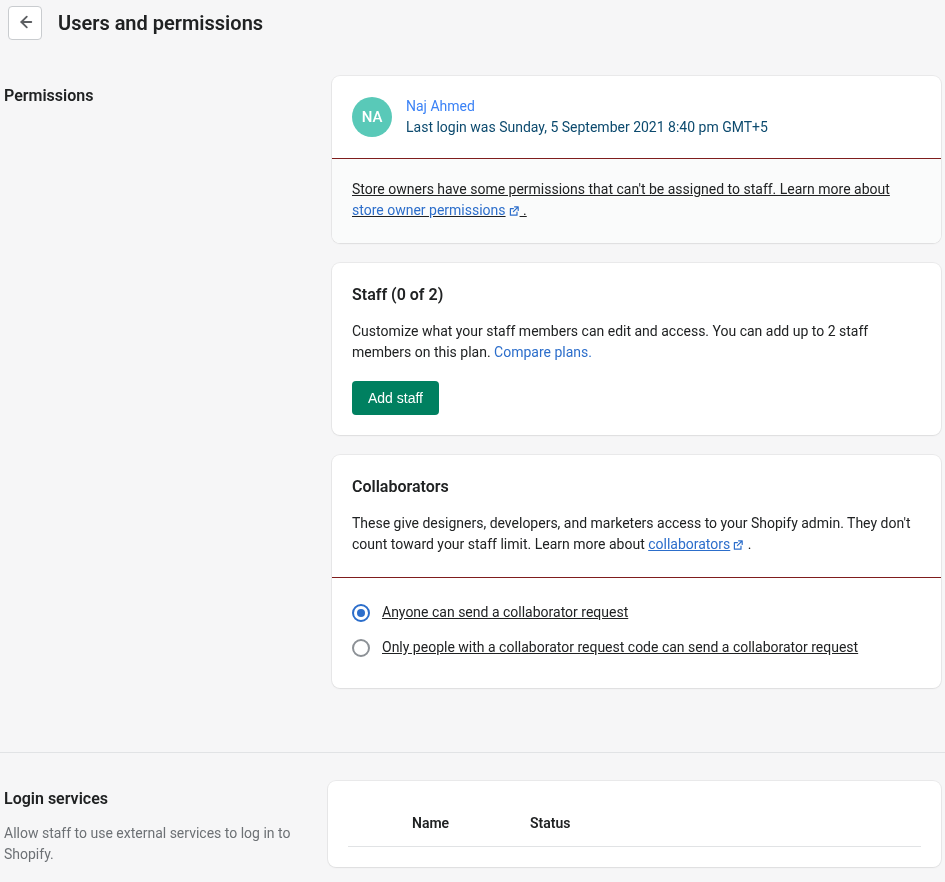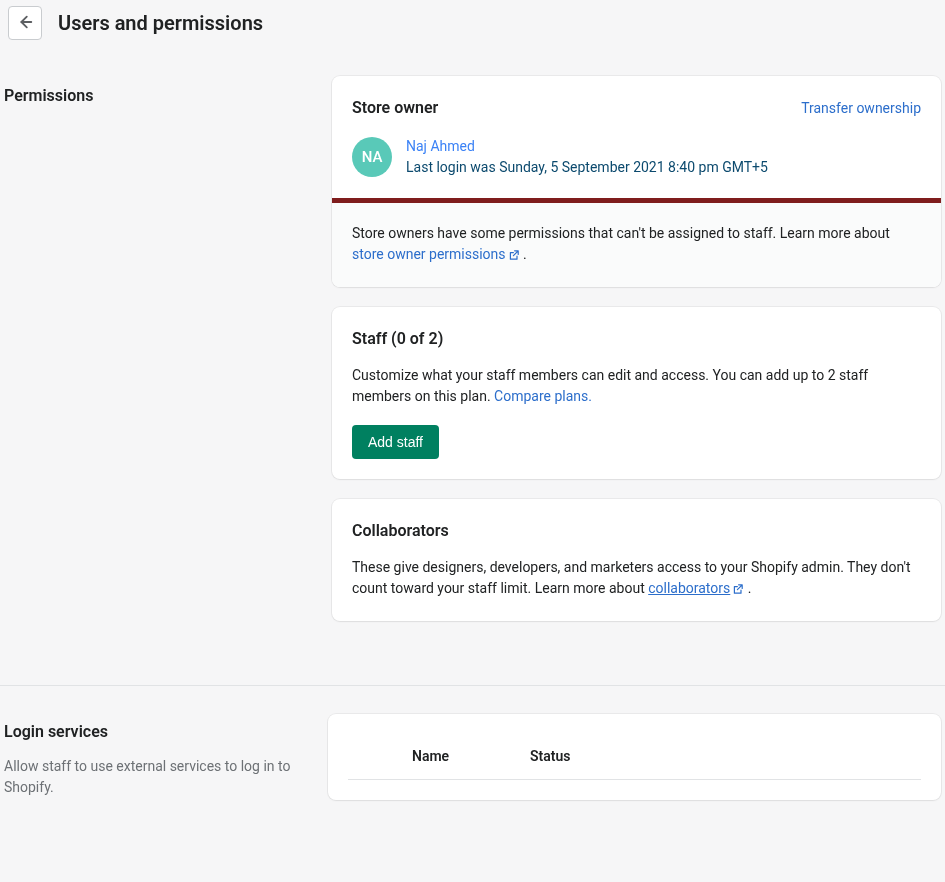--- a/index.html
+++ b/index.html
@@ -63,21 +63,22 @@
       border-radius: 8px;
       box-shadow: 0 0 0 1px rgba(0,0,0,0.05), 0 1px 2px rgba(0,0,0,0.05);
       margin-bottom: 20px;
       overflow: hidden;
     }
     .card-section {
       padding: 20px;
     }
     .card-section + .card-section.bordered,
     .card-footer {
-      border-top: 5px solid #7f1d1d;
+      border-top: 1px solid #7f1d1d;
+      text-decoration: underline;
     }
     .card-header-row {
       display: flex;
       align-items: center;
       justify-content: space-between;
       margin-bottom: 16px;
     }
     .card-title {
       font-size: 16px;
       font-weight: 600;
@@ -198,24 +199,20 @@
 
   <div class="content">
     <div class="sidecol">
       <h2>Permissions</h2>
     </div>
 
     <div class="maincol">
 
       <div class="card">
         <div class="card-section">
-          <div class="card-header-row">
-            <div class="card-title">Store owner</div>
-            <a class="link">Transfer ownership</a>
-          </div>
           <div class="owner-row">
             <div class="avatar">NA</div>
             <div>
               <div class="owner-name">Naj Ahmed</div>
               <div class="owner-meta">Last login was Sunday, 5 September 2021 8:40 pm GMT+5</div>
             </div>
           </div>
         </div>
         <div class="card-footer">
           <span>Store owners have some permissions that can't be assigned to staff. Learn more about </span><a class="link"><span>store owner permissions</span><span class="ext-icon"><svg width="12" height="12" viewBox="0 0 20 20">
@@ -235,20 +232,30 @@
       </div>
 
       <div class="card">
         <div class="card-section">
           <div class="card-title" style="margin-bottom:14px;">Collaborators</div>
           <p>
             <span>These give designers, developers, and marketers access to your Shopify admin. They don't count toward your staff limit. Learn more about </span><a class="link underline"><span>collaborators</span><span class="ext-icon"><svg width="12" height="12" viewBox="0 0 20 20">
                     <path d="M11 3h6v6M17 3l-8 8M15 12v5H4V6h5" fill="none" stroke="#2c6ecb" stroke-width="2" stroke-linecap="round" stroke-linejoin="round"></path>
                   </svg></span></a><span> .</span>
           </p>
+        </div>
+        <div class="card-section bordered">
+          <div class="radio-row">
+            <span class="radio selected"></span>
+            <span>Anyone can send a collaborator request</span>
+          </div>
+          <div class="radio-row">
+            <span class="radio"></span>
+            <span>Only people with a collaborator request code can send a collaborator request</span>
+          </div>
         </div>
       </div>
 
     </div>
   </div>
 
   <hr class="hr-full">
 
   <div class="login-section" style="padding-top:28px;">
     <div class="sidecol" style="padding-top:6px;">

